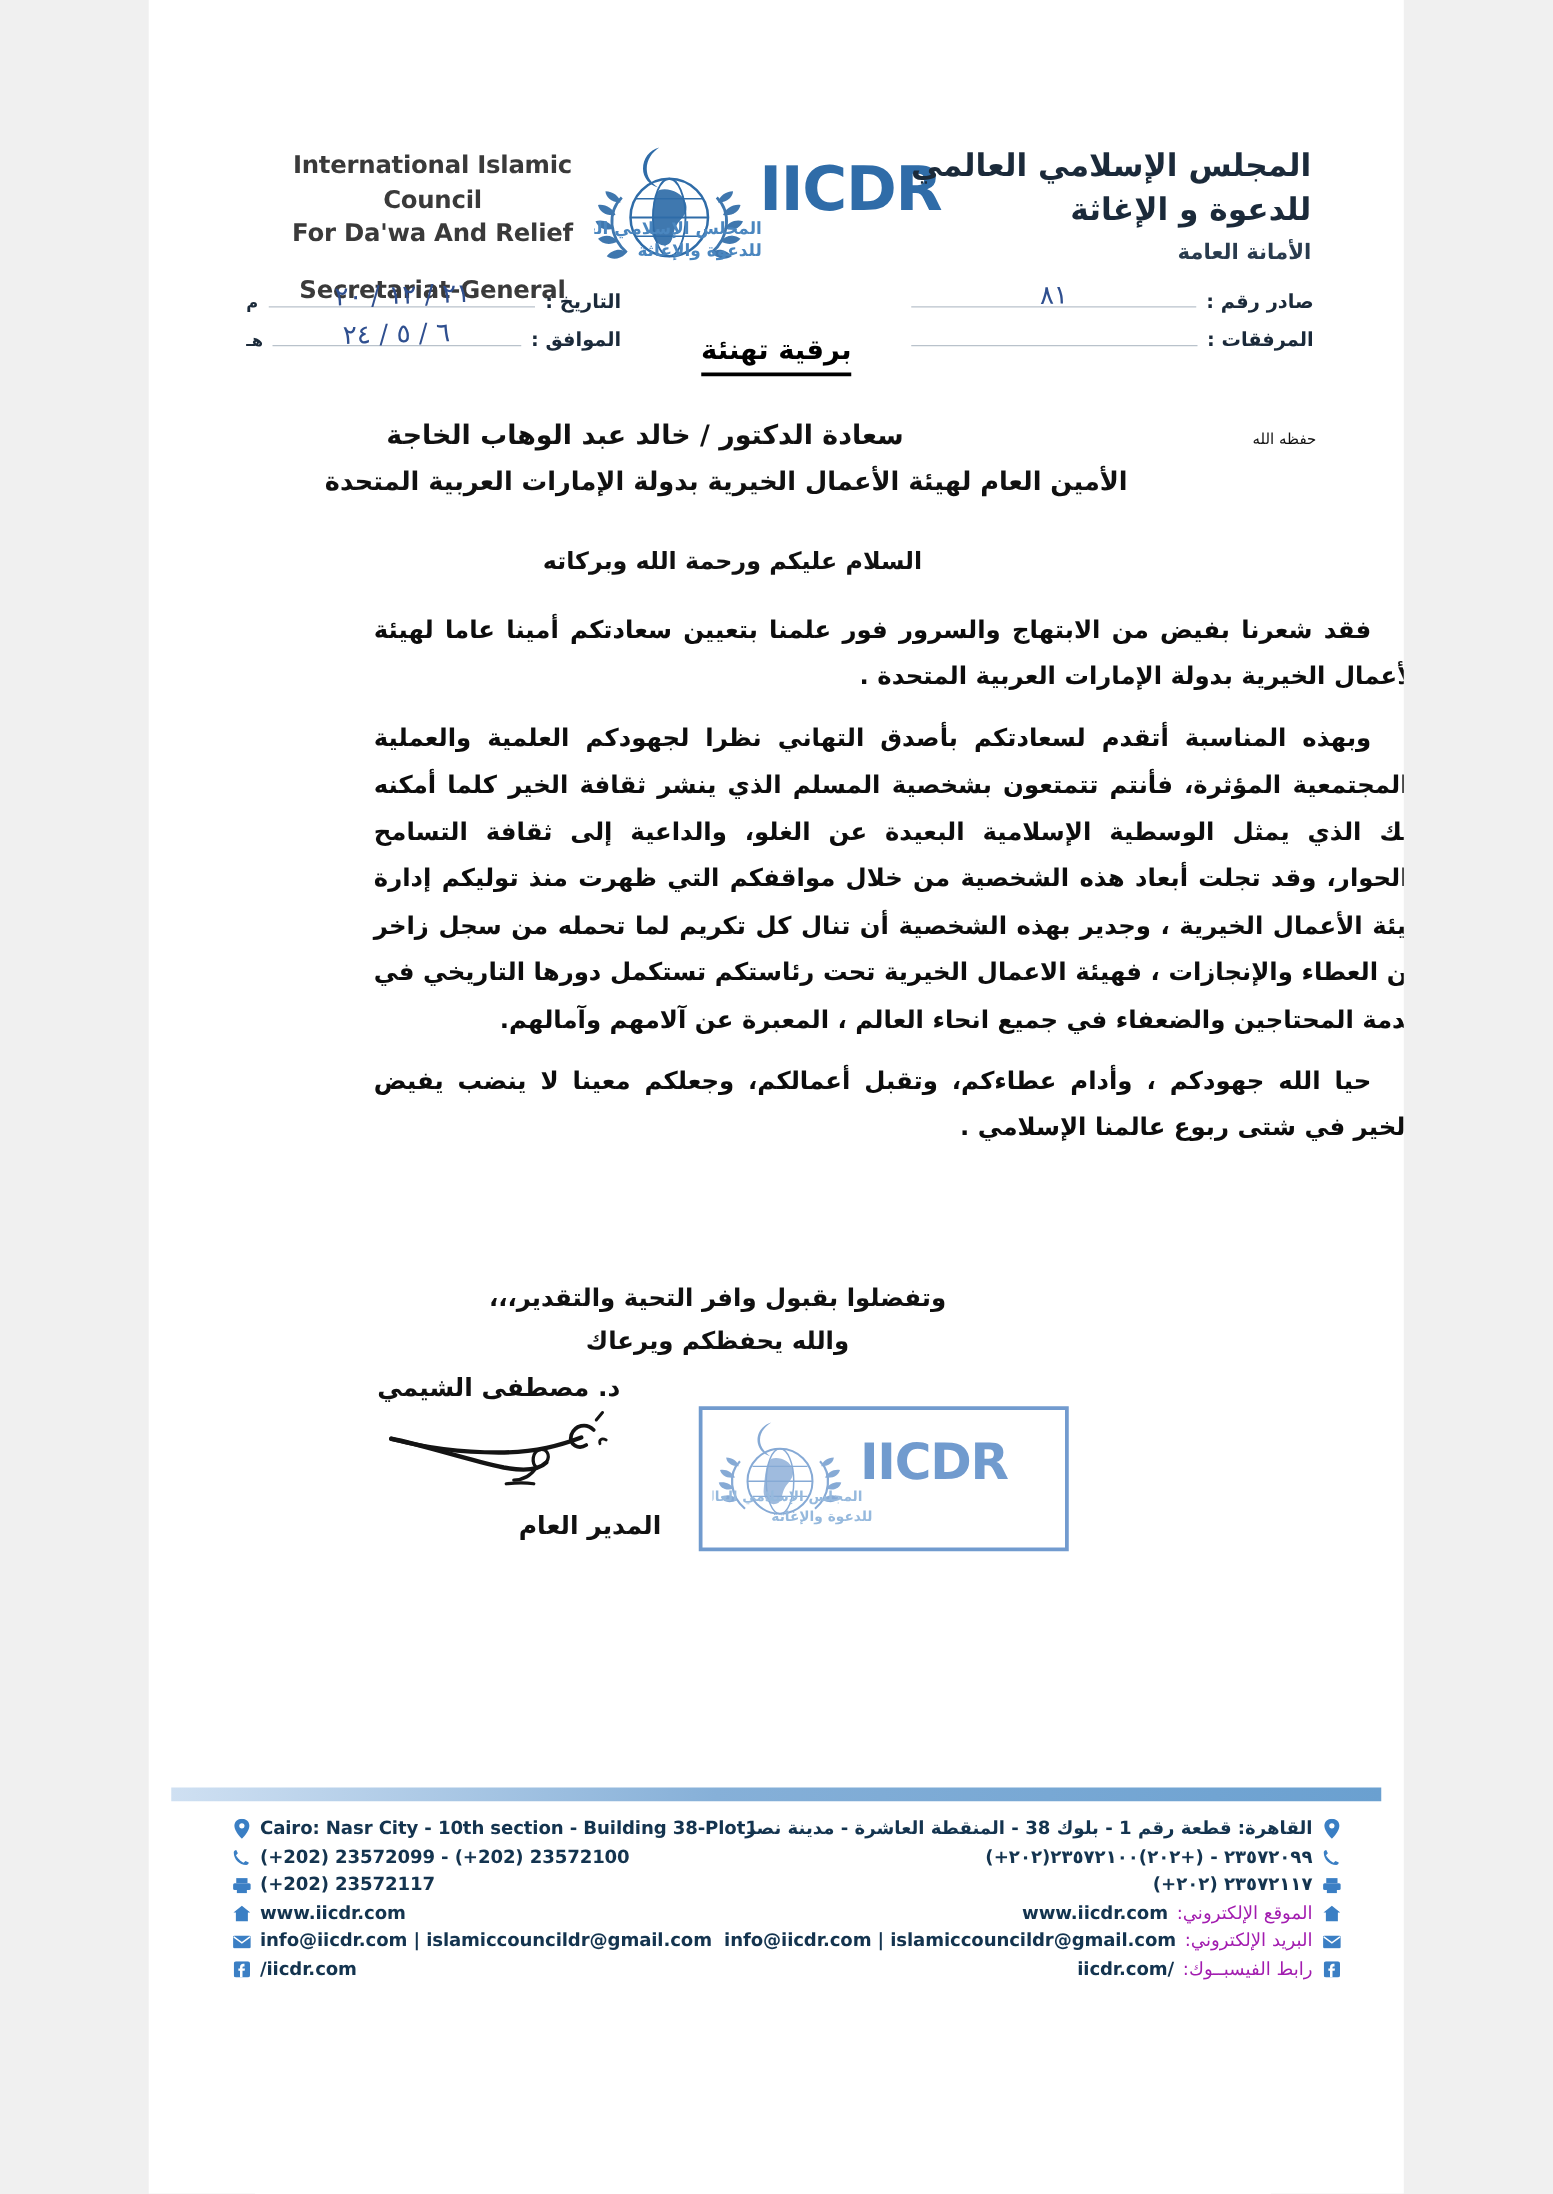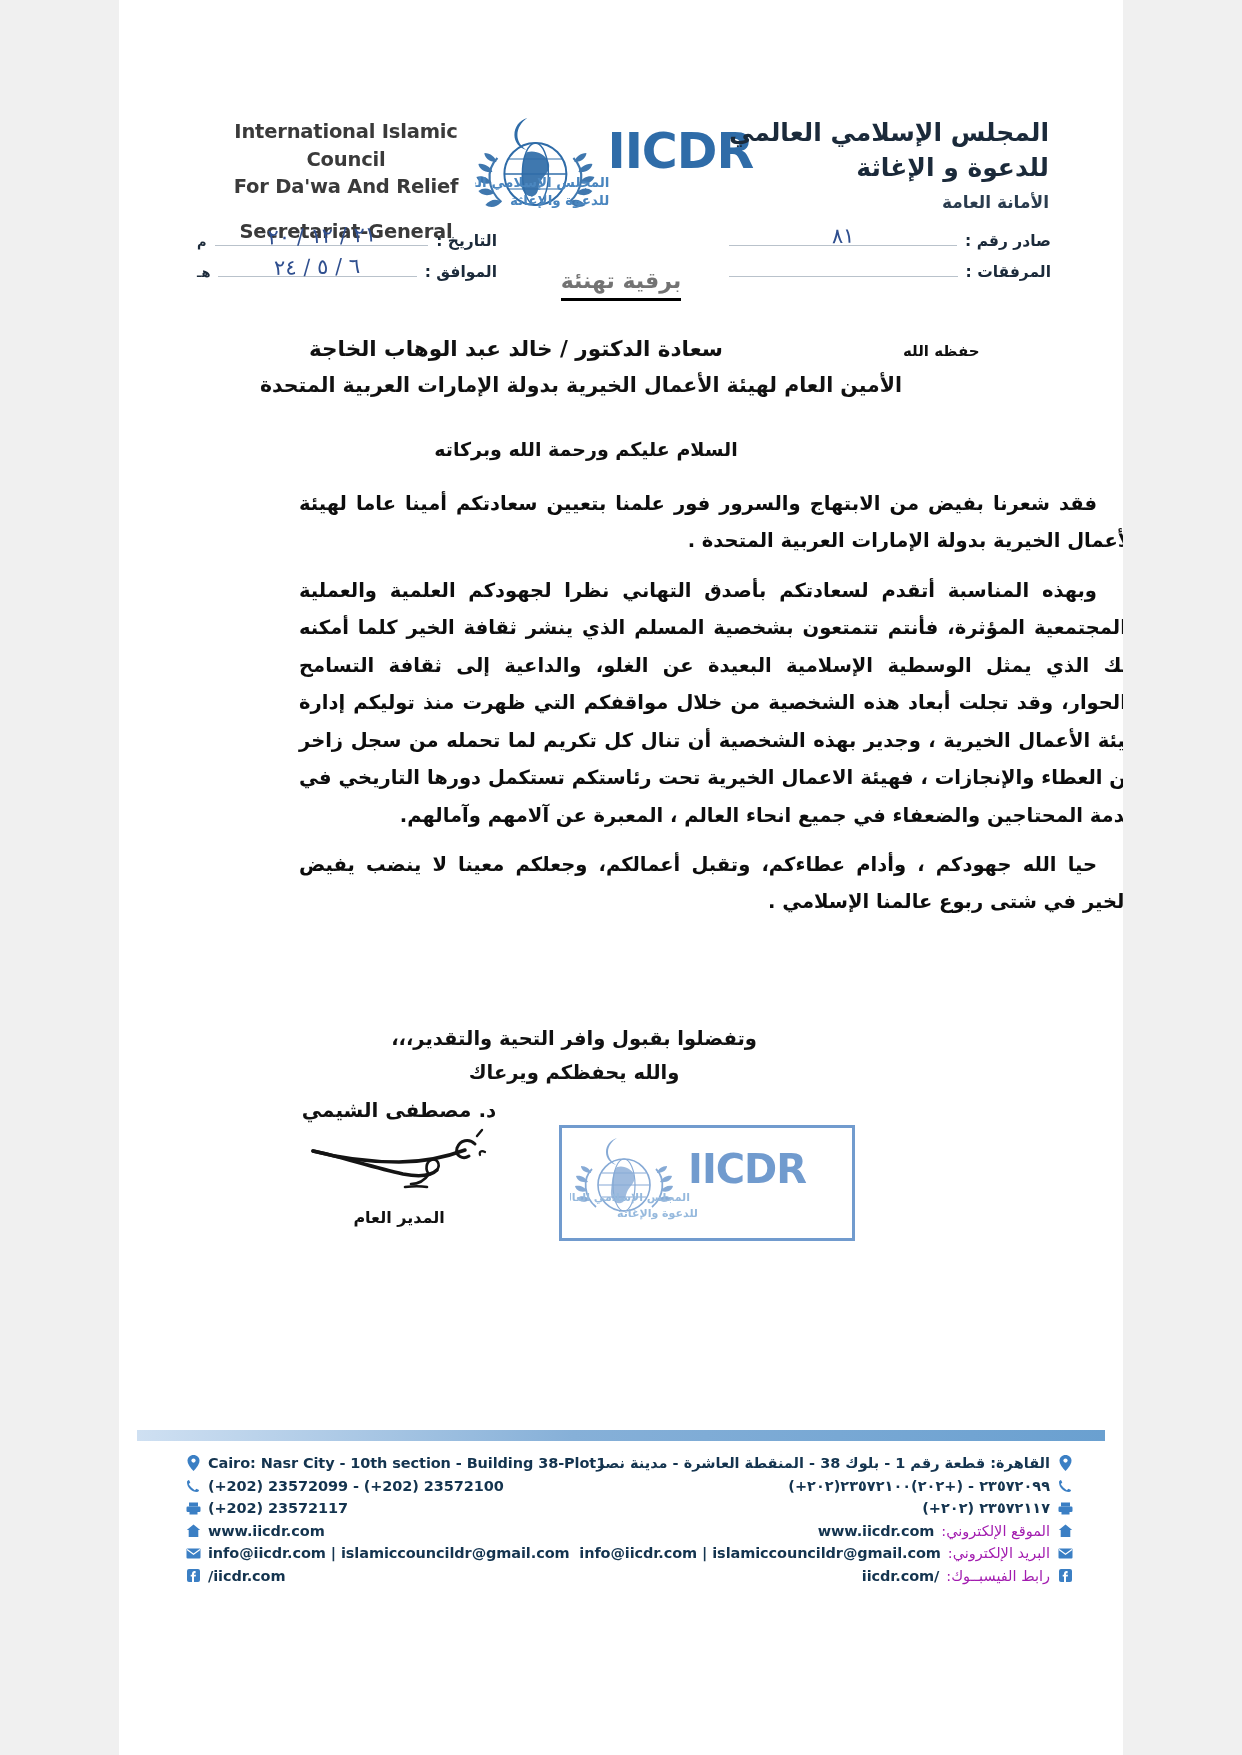--- a/index.html
+++ b/index.html
@@ -134,21 +134,21 @@
     position: absolute;
     top: 268px;
     left: 0;
     right: 0;
     text-align: center;
     direction: rtl;
   }
   .doc-title span {
     font-size: 22px;
     font-weight: bold;
-    color: #737373;
+    color: #000000;
     border-bottom: 3px solid #000;
     padding-bottom: 5px;
   }
 
   
   .addressee {
     position: absolute;
     top: 336px;
     left: 70px;
     right: 70px;
@@ -161,24 +161,24 @@
   }
   .addr-name {
     flex: 1 1 auto;
     text-align: center;
     font-size: 21.5px;
     font-weight: bold;
     padding-right: 60px;
   }
   .addr-dua {
     flex: 0 0 auto;
-    font-size: 15px;
-    font-weight: bold;
+    font-size: 12px;
+    font-weight: normal;
     width: 150px;
-    text-align: left;
+    text-align: right;
   }
   .addr-role {
     margin-top: 12px;
     text-align: center;
     font-size: 20.5px;
     font-weight: bold;
     padding-right: 80px;
   }
 
   
@@ -241,23 +241,24 @@
   .sign-scribble {
     height: 84px;
     position: relative;
   }
   .sign-scribble svg {
     position: absolute;
     left: 10px;
     top: 4px;
   }
   .sign-role {
-    font-size: 16px;
+    font-size: 20px;
     font-weight: bold;
     margin-top: 2px;
+    text-align: right;
   }
 
   
   .stamp {
     position: absolute;
     top: 1125px;
     left: 440px;
     width: 290px;
     height: 110px;
     border: 3px solid #4a7fc1;

